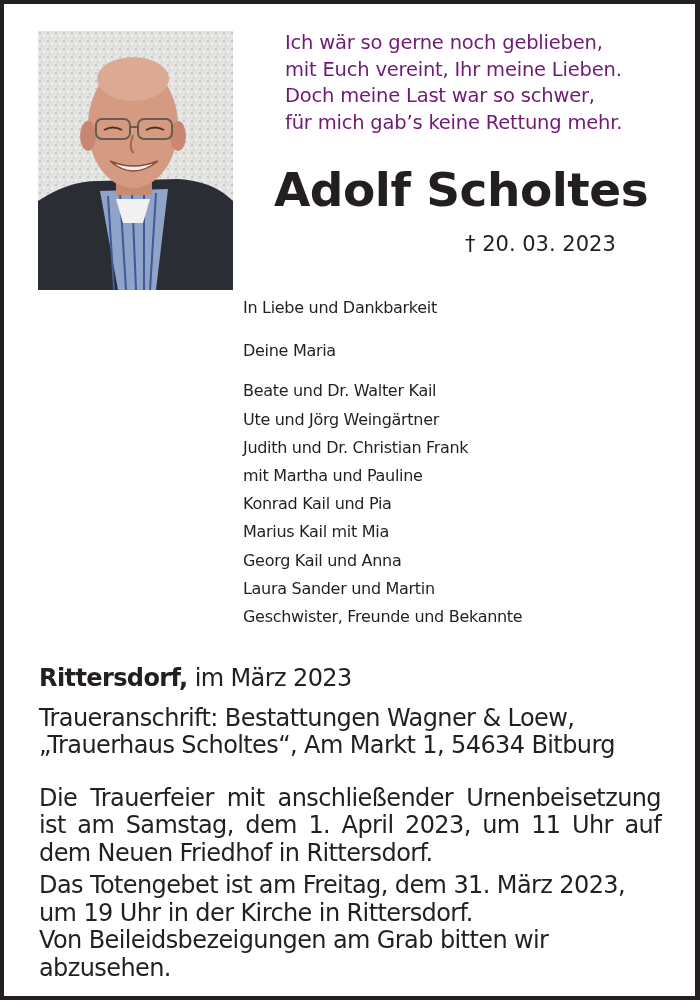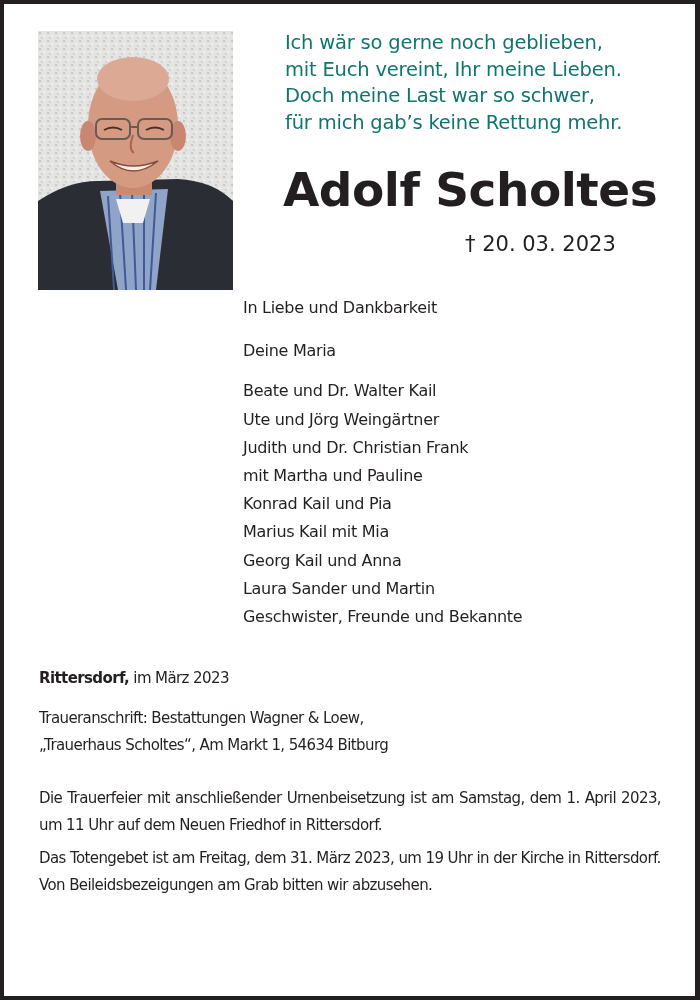--- a/index.html
+++ b/index.html
@@ -23,27 +23,27 @@
     width: 195px; height: 259px;
     overflow: hidden;
     background: #e8e8e6;
   }
   .poem {
     position: absolute;
     left: 281px; top: 26px;
     font-size: 19.5px;
     line-height: 26.5px;
     letter-spacing: -0.2px;
-    color: #0f766e;
+    color: #701a75;
     white-space: nowrap;
   }
   .poem div { display: block; }
   .name {
     position: absolute;
-    left: 279px; top: 158px;
+    left: 270px; top: 158px;
     font-size: 47px;
     font-weight: bold;
     letter-spacing: -0.5px;
     white-space: nowrap;
     color: #231f20;
   }
   .dates {
     position: absolute;
     top: 228px;
     font-size: 21px;
@@ -59,21 +59,21 @@
     line-height: 28.2px;
     letter-spacing: -0.3px;
     white-space: nowrap;
   }
   .family .gap { height: 15px; }
   .family .gap2 { height: 12px; }
   .bottom {
     position: absolute;
     left: 35px; top: 661px;
     width: 622px;
-    font-size: 15px;
+    font-size: 24px;
     line-height: 27.5px;
     letter-spacing: -0.6px;
   }
   .bottom p { margin: 0; }
   .bottom .place { font-weight: bold; }
   .bottom .address { margin-top: 12px; }
   .bottom .ceremony { margin-top: 25px; text-align: justify; text-align-last: left; }
   .bottom .prayer { margin-top: 5px; }
   .bottom .request { }
 </style>

